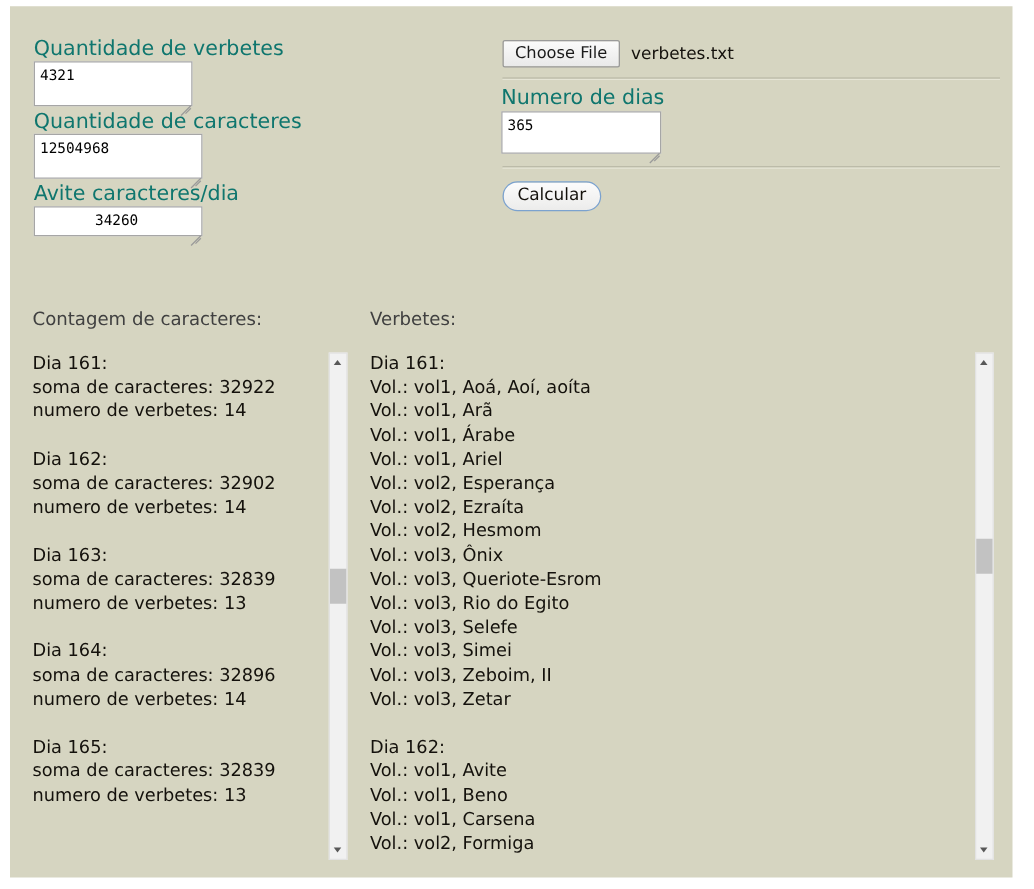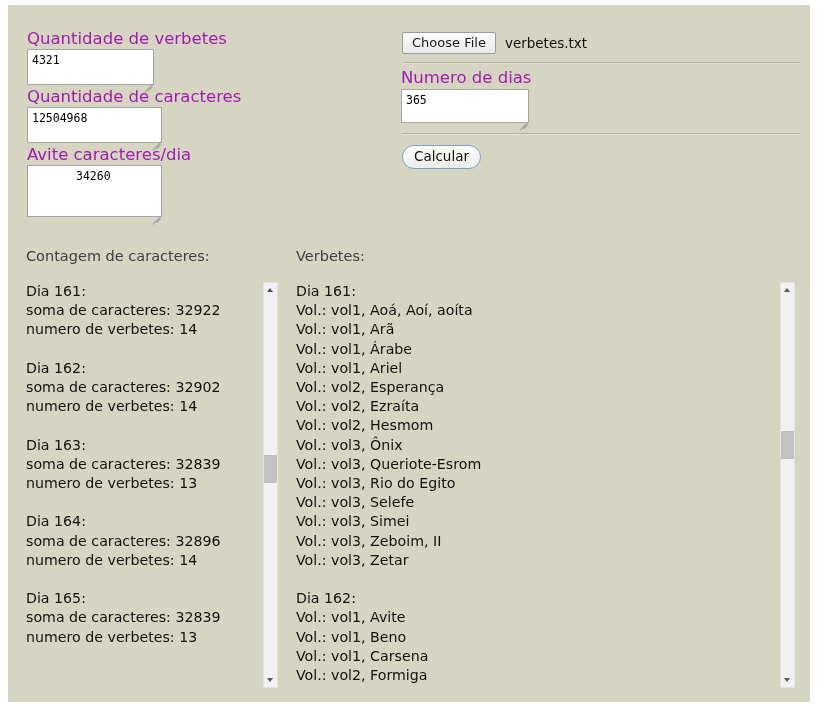--- a/index.html
+++ b/index.html
@@ -38,21 +38,21 @@
     left: 0;
     top: 0;
     width: 802px;
     height: 205px;
   }
 
   .field-label {
     position: absolute;
     font-size: 16.5px;
     line-height: 20px;
-    color: #a21caf;
+    color: #0f766e;
     white-space: nowrap;
     font-family: "DejaVu Sans", sans-serif;
   }
 
   .ta {
     position: absolute;
     background: #ffffff;
     border: 1px solid #a6a6a6;
     box-sizing: border-box;
     font-family: "DejaVu Sans Mono", monospace;
@@ -220,21 +220,21 @@
       </div>
 
       <div class="field-label" style="left:19px; top:82px;">Quantidade de caracteres</div>
       <div class="ta-wrap" style="left:19px; top:102px;">
         <textarea class="ta" style="position: relative; left: 0px; top: 0px; width: 135px; height: 36px;">12504968</textarea>
         <span class="grip"></span>
       </div>
 
       <div class="field-label" style="left:19px; top:140px;">Avite caracteres/dia</div>
       <div class="ta-wrap" style="left:19px; top:160px;">
-        <textarea class="ta" style="position: relative; left: 0px; top: 0px; width: 135px; height: 52px; padding-left: 48px;">34260</textarea>
+        <textarea class="ta" style="position: relative; left: 0px; top: 0px; width: 135px; height: 24px; padding-left: 48px;">34260</textarea>
         <span class="grip"></span>
       </div>
 
       <div id="file-row">
         <button class="file-btn">Choose File</button>
         <span class="file-name">verbetes.txt</span>
       </div>
 
       <div class="hr" style="left:394px; top:57px; width:398px;"></div>
 

